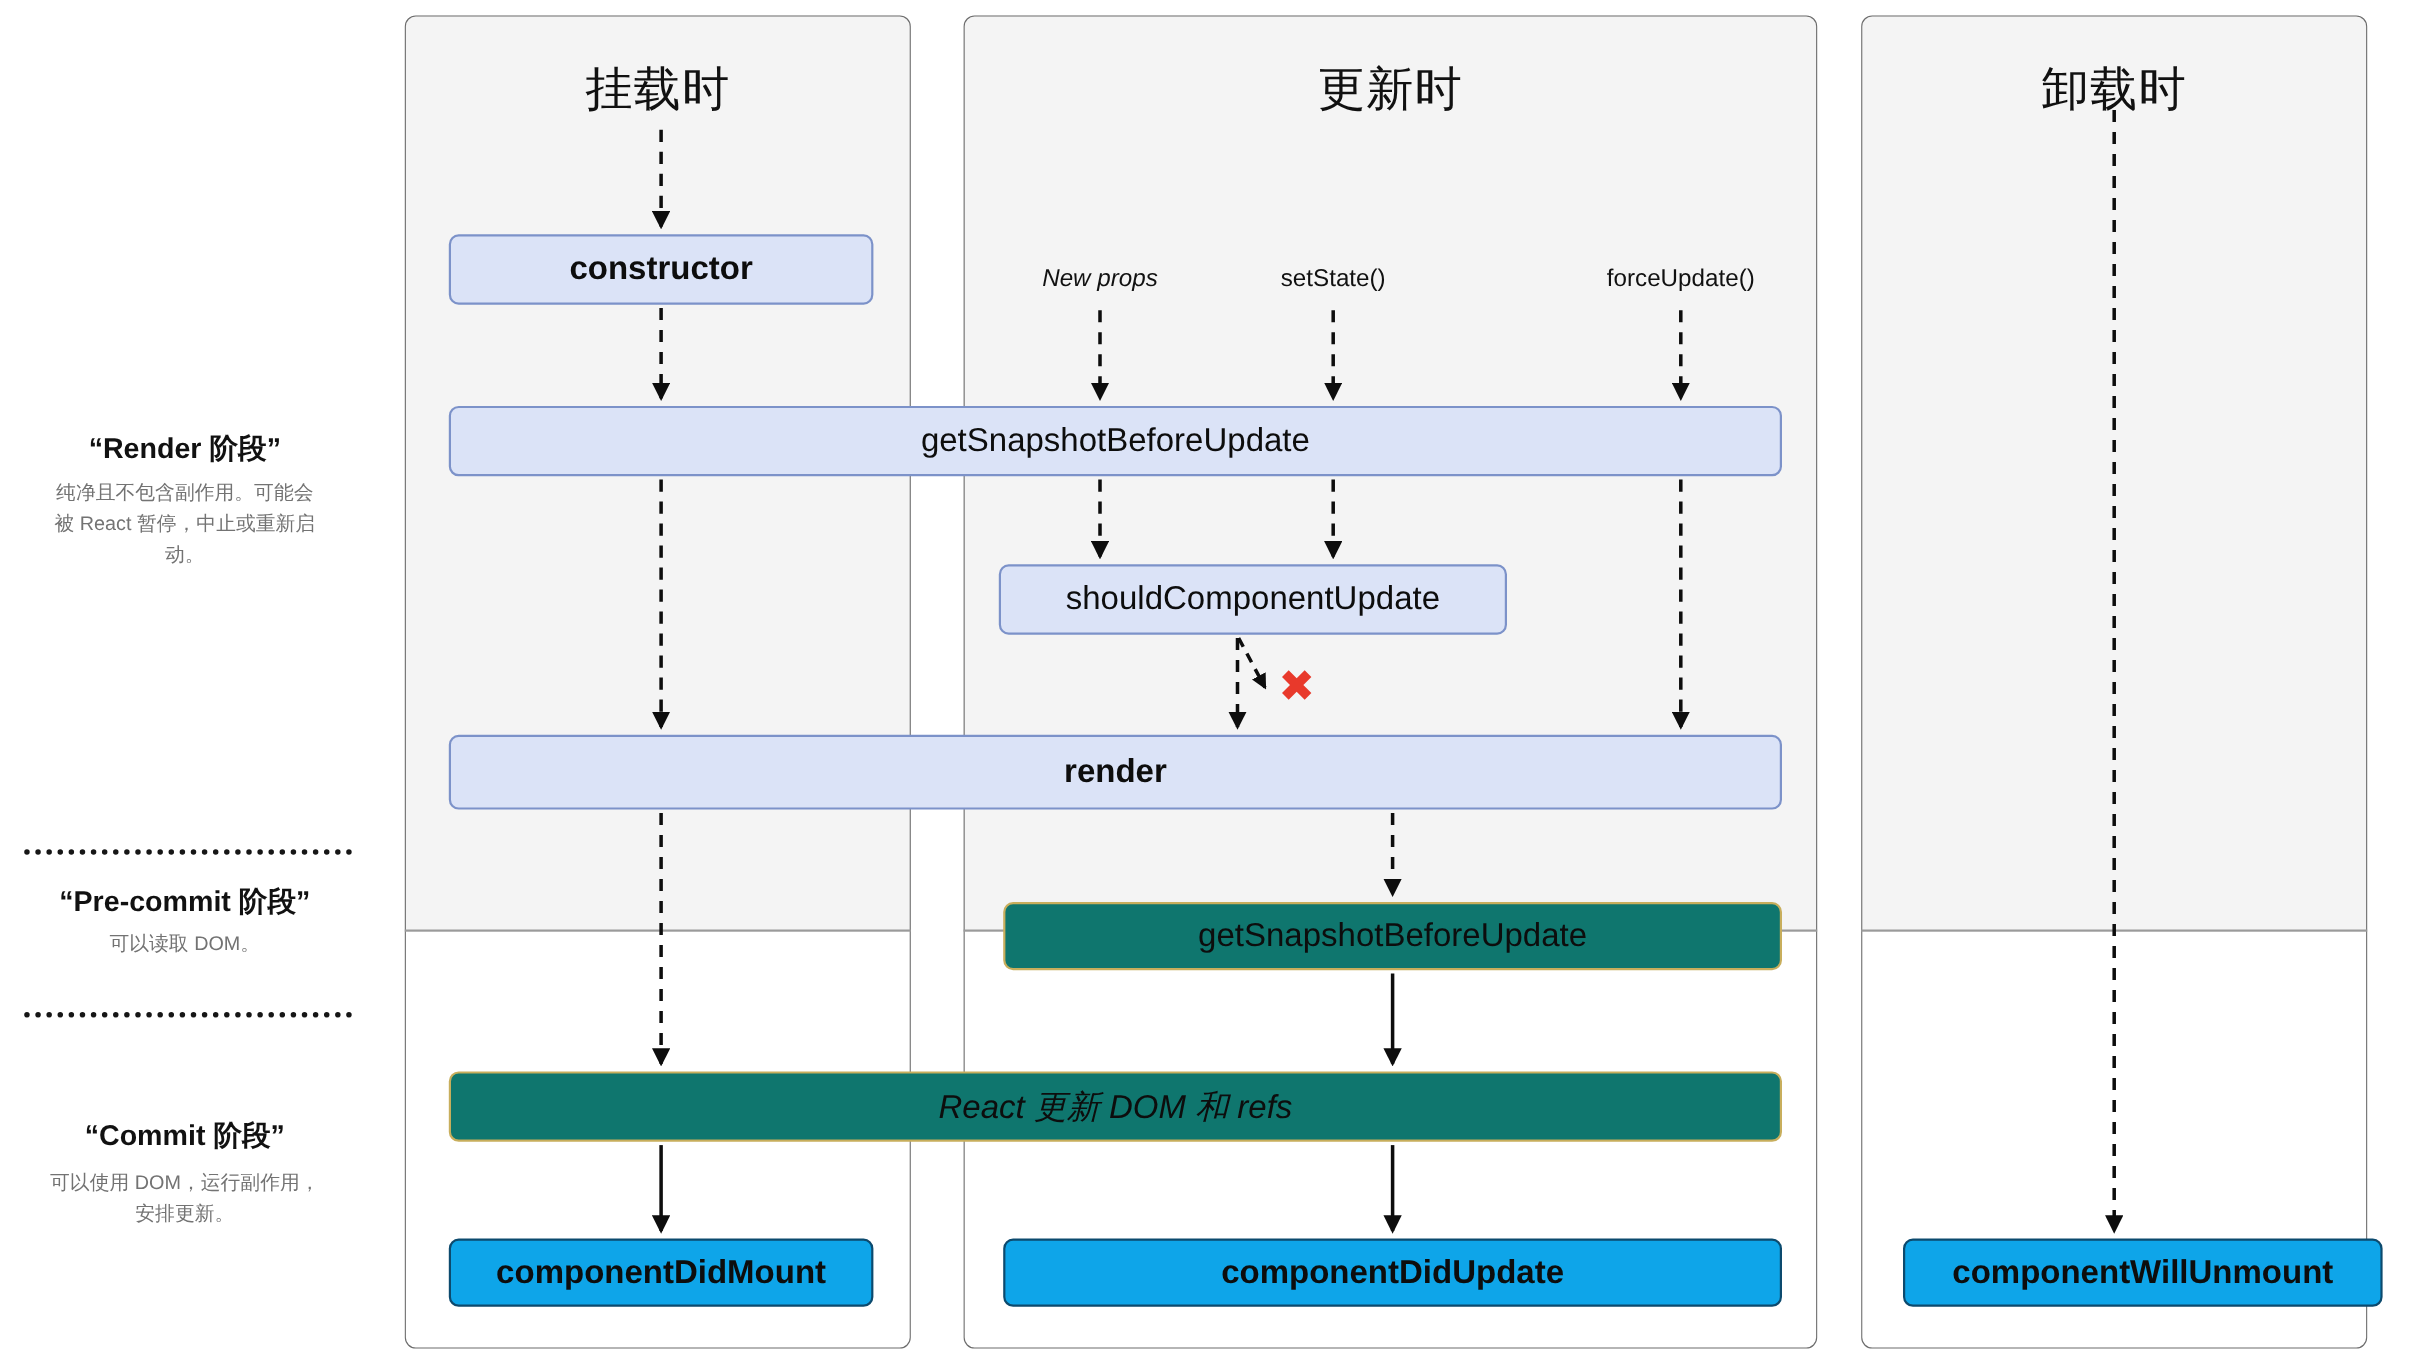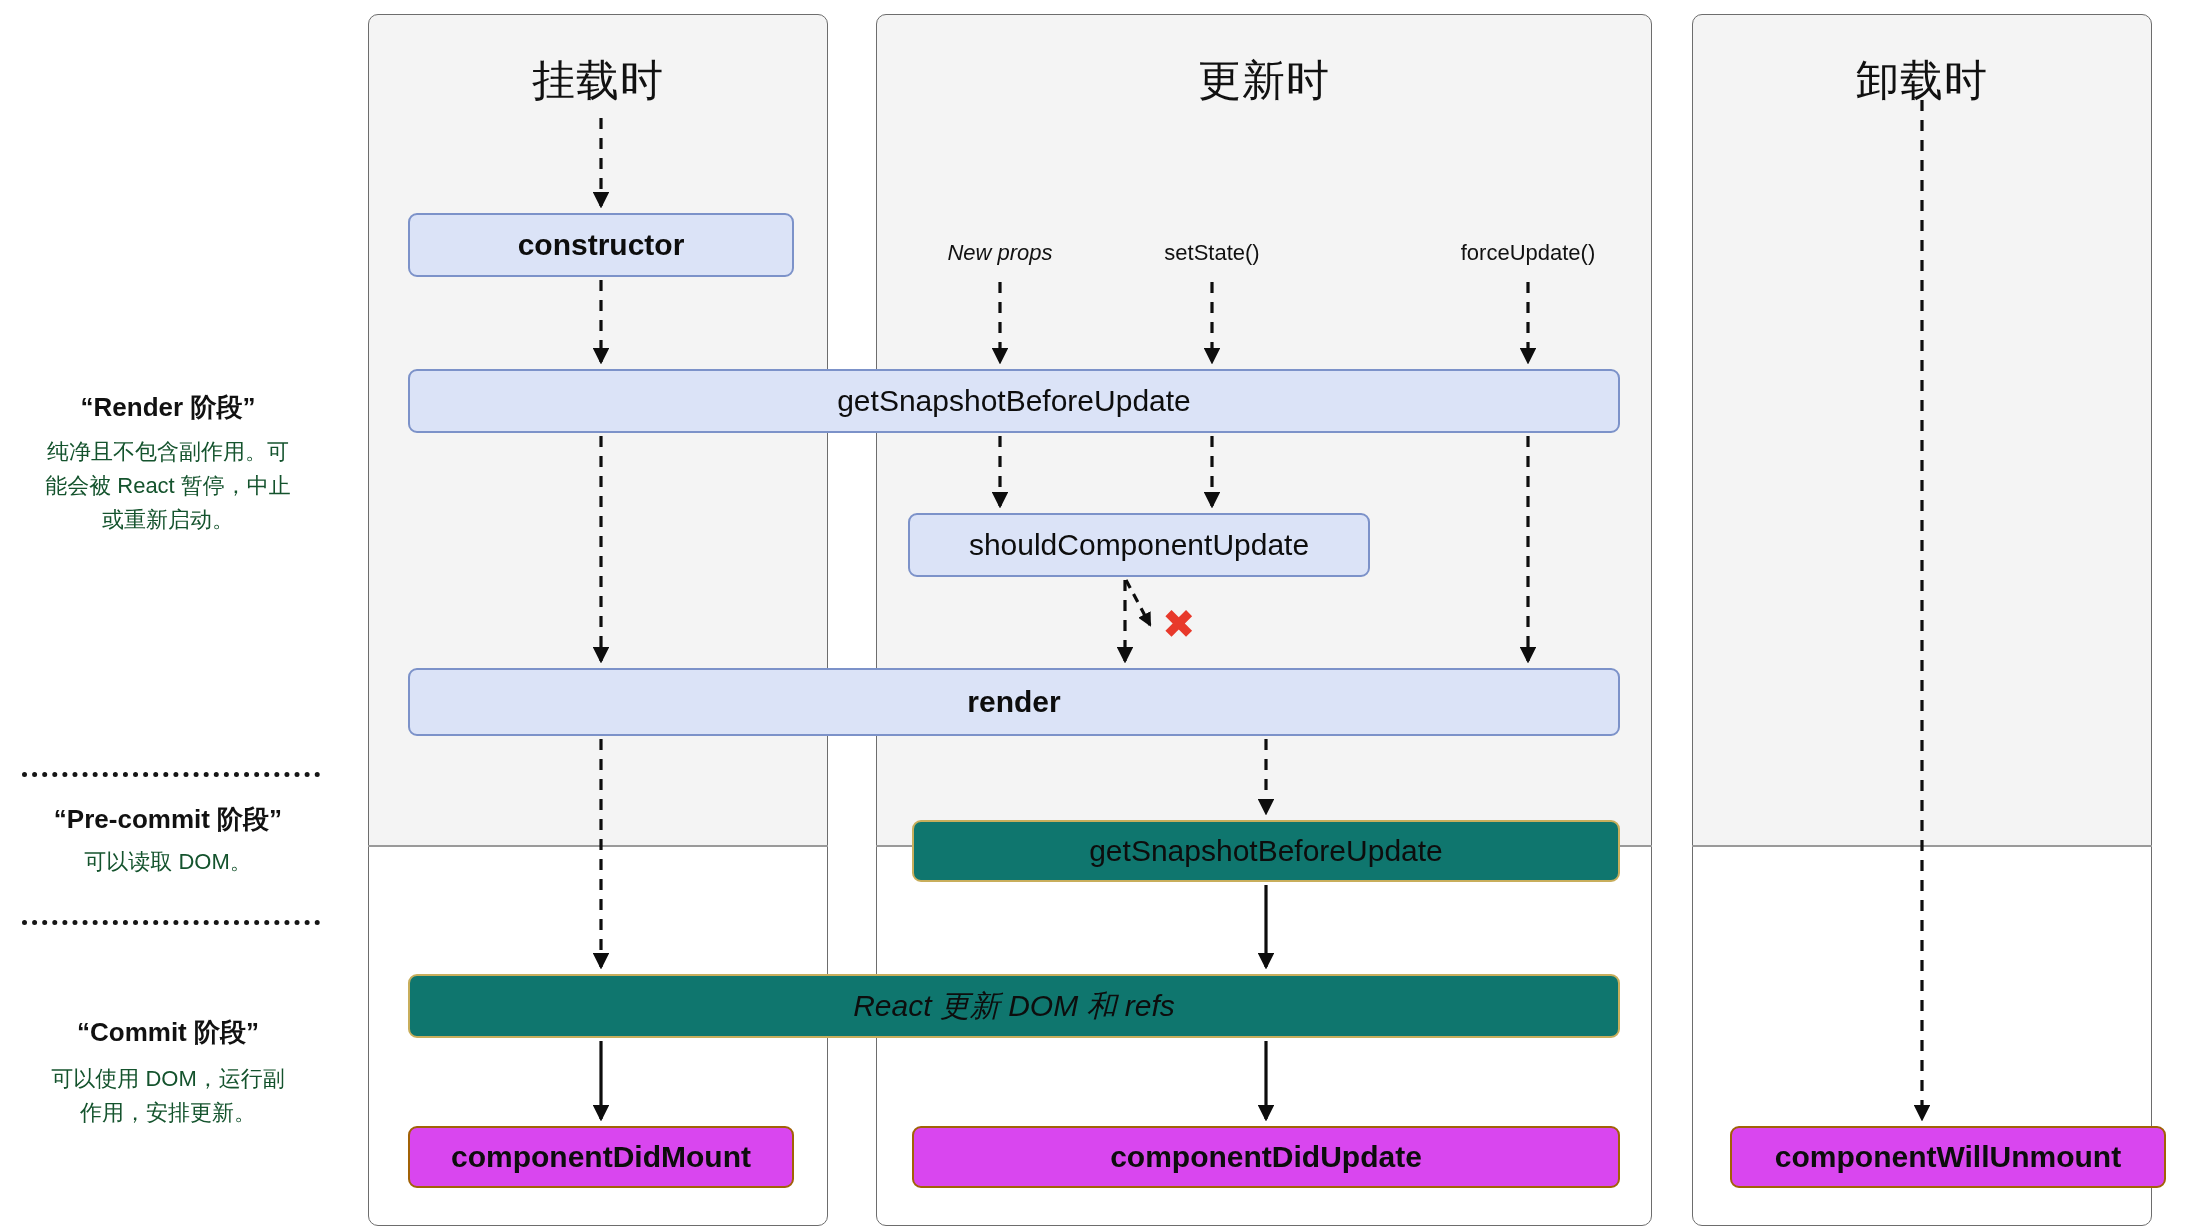--- a/index.html
+++ b/index.html
@@ -56,24 +56,24 @@
     text-align: center;
     color: #111111;
   }
   .legend-title {
     font-size: 26px;
     font-weight: bold;
     line-height: 1.35;
     white-space: nowrap;
   }
   .legend-desc {
-    font-size: 22px;
+    font-size: 18px;
     line-height: 1.55;
     margin-top: 10px;
-    color: #14532d;
+    color: #737373;
   }
   .dotted-rule {
     position: absolute;
     height: 0;
     border-top: 5px dotted #161616;
   }
 
   
   .node {
     position: absolute;
@@ -82,21 +82,21 @@
     display: flex;
     align-items: center;
     justify-content: center;
     font-size: 30px;
     color: #0d0d0d;
     white-space: nowrap;
     text-align: center;
   }
   .node.blue   { background: #dbe3f7; border: 2px solid #7c92c9; }
   .node.yellow { background: #0f766e; border: 2px solid #c8ae5c; }
-  .node.green  { background: #d946ef; border: 2px solid #a16207; }
+  .node.green  { background: #0ea5e9; border: 2px solid #0c4a6e; }
   .node.bold   { font-weight: bold; }
   .node.ital   { font-style: italic; }
 
   
   .trigger {
     position: absolute;
     font-size: 22px;
     color: #111111;
     white-space: nowrap;
     text-align: center;

